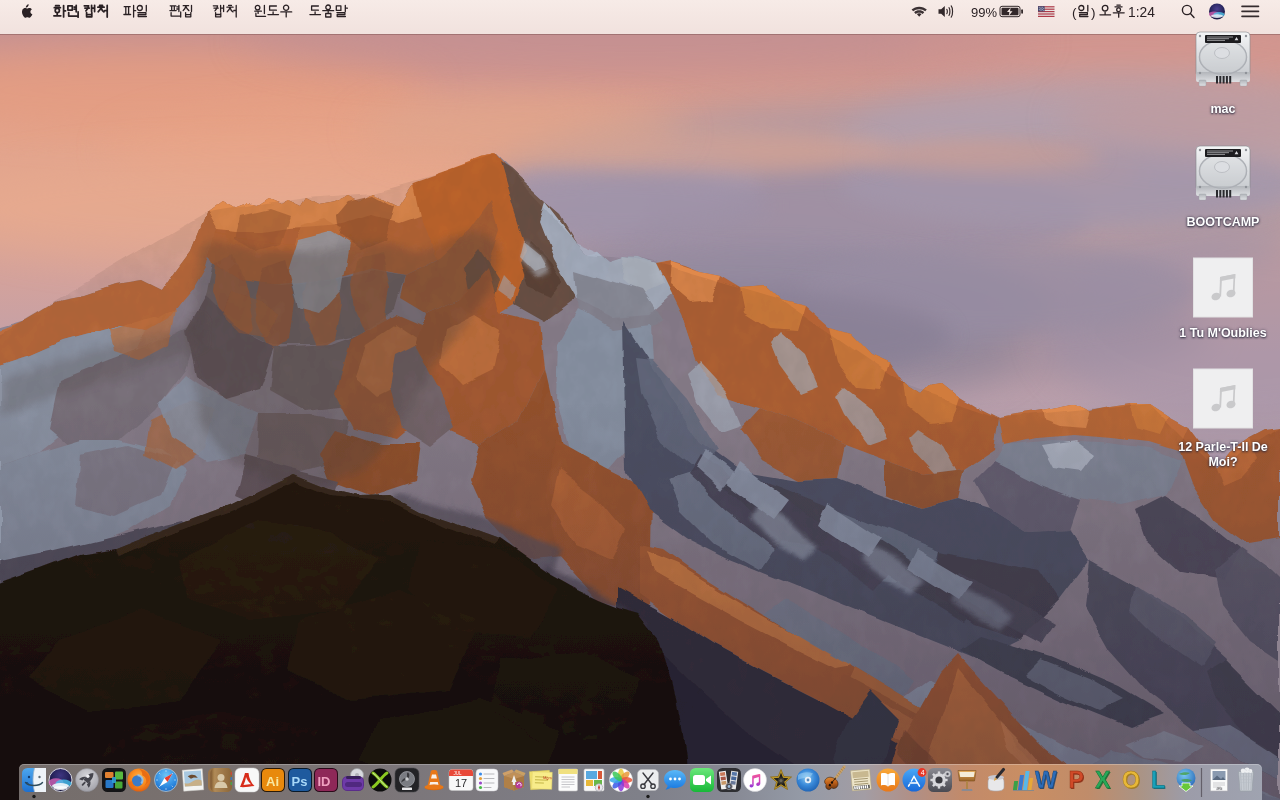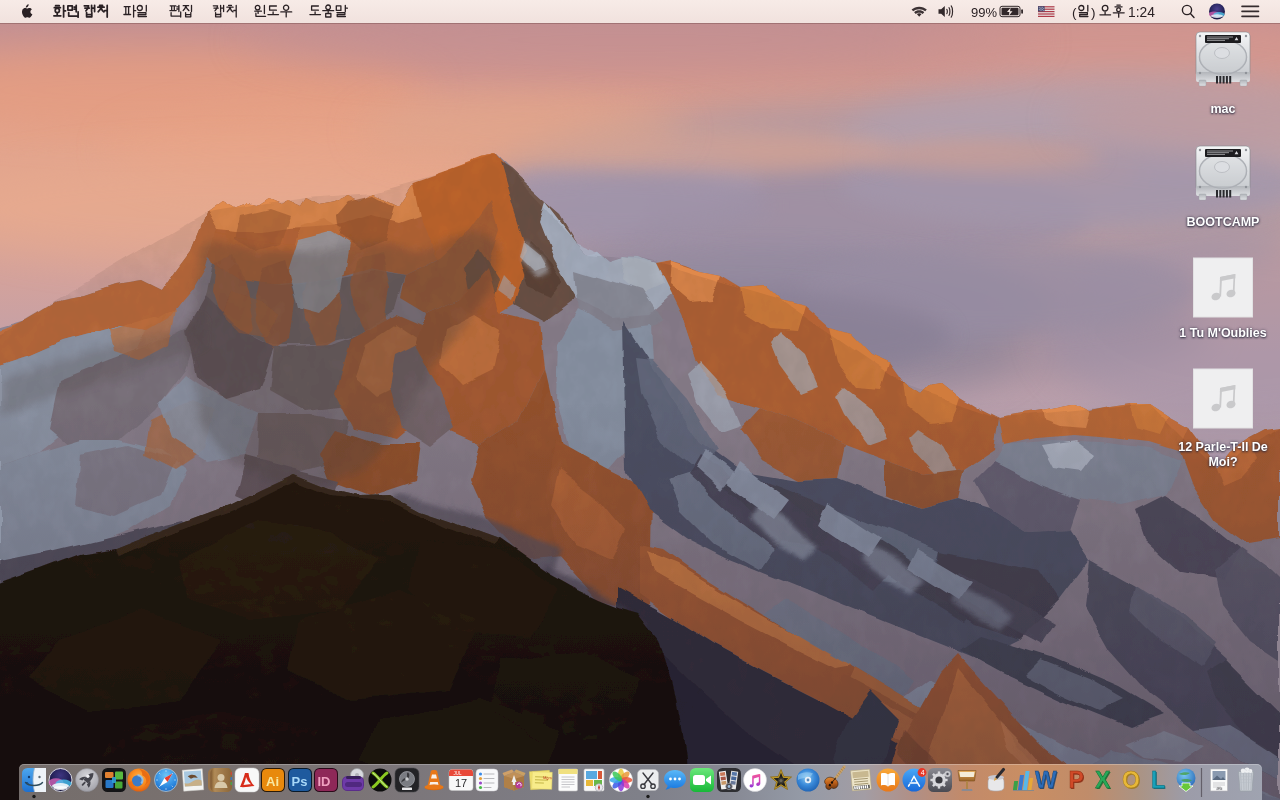--- a/index.html
+++ b/index.html
@@ -1,18 +1,18 @@
 <!DOCTYPE html>
 <html><head><meta charset="utf-8">
 <style>
 html,body{margin:0;padding:0;width:1280px;height:800px;overflow:hidden;background:#000;-webkit-font-smoothing:antialiased;}
 text{-webkit-font-smoothing:antialiased;}
 body{font-family:"Liberation Sans",sans-serif;position:relative;-webkit-font-smoothing:antialiased;}
 #wall{position:absolute;left:0;top:0;width:1280px;height:800px;}
-#menubar{position:absolute;left:0;top:0;width:1280px;height:23px;background:linear-gradient(#f7ebe7,#f1e2de);box-shadow:0 1px 0 rgba(120,80,80,.45);}
+#menubar{position:absolute;left:0;top:0;width:1280px;height:34px;background:linear-gradient(#f7ebe7,#f1e2de);box-shadow:0 1px 0 rgba(120,80,80,.45);}
 #desktopicons{position:absolute;left:0;top:0;width:1280px;height:800px;margin-left:8px;}
 .dlabel{position:absolute;color:#fff;font-weight:bold;font-size:12.5px;text-align:center;text-shadow:0 1px 2px rgba(40,40,60,.9),0 0 3px rgba(40,40,60,.7);width:160px;line-height:15px;}
 #dock{position:absolute;left:19px;top:764px;width:1243px;height:36px;border-radius:5px 5px 0 0;
 background:linear-gradient(90deg,#746d6b 0%,#79716f 14%,#7b7476 27%,#7d7b82 40%,#7f8089 50%,#868893 57%,#949aa6 63%,#a39da4 68%,#b18f85 72%,#c28a6a 76%,#c98e63 81%,#c08c6a 86%,#ab9383 90%,#9c9ca9 94%,#9fa3b0 100%);
 box-shadow:inset 0 1px 0 rgba(255,255,255,.25);}
 </style></head>
 <body>
 <svg id="wall" viewBox="0 0 1280 800" preserveAspectRatio="none">
 <defs>
 <linearGradient id="sky" x1="0" y1="0" x2="0" y2="1">

